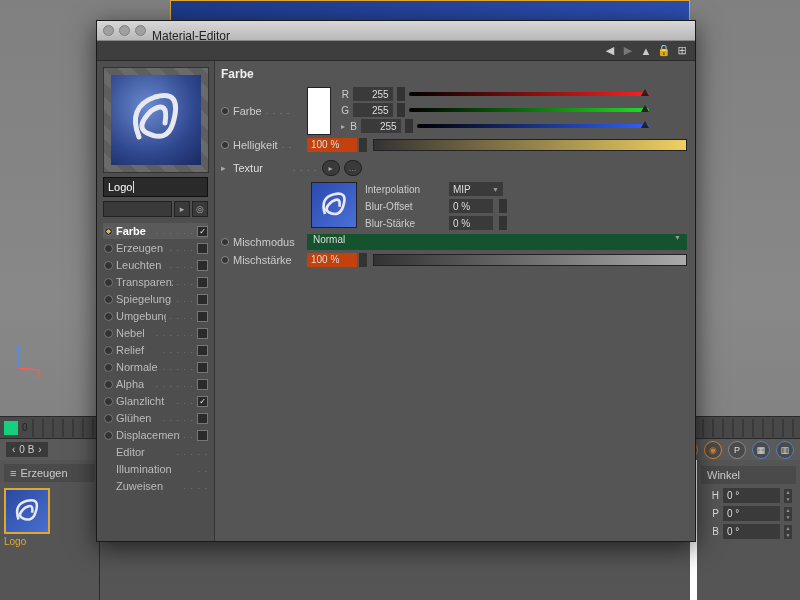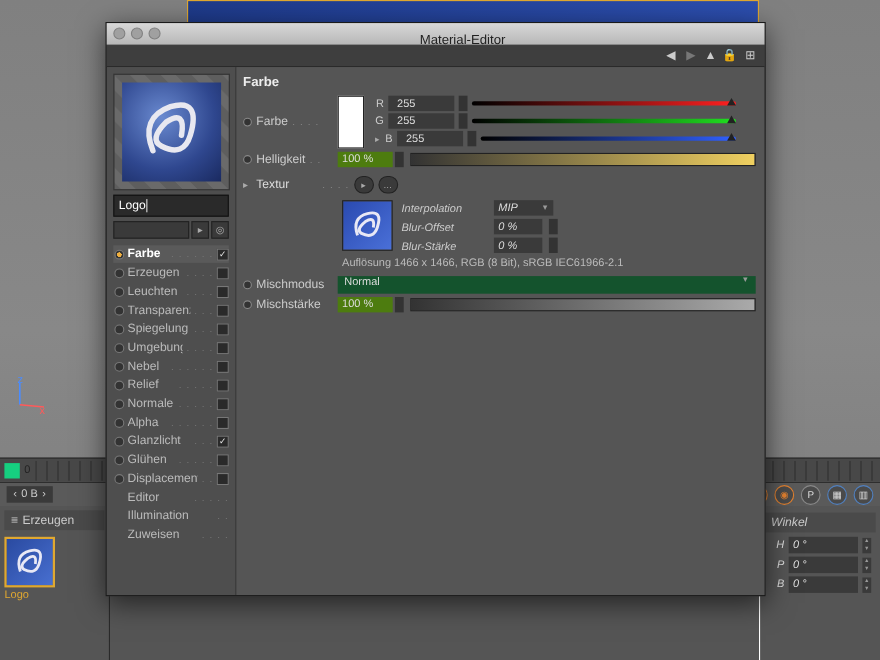--- a/index.html
+++ b/index.html
@@ -48,21 +48,21 @@
   .mat-browser {
     width: 100px; background: #555; border-right: 1px solid #2a2a2a; padding: 4px;
   }
   .mat-browser .heading { background: #4a4a4a; color: #ccc; font-size: 11px; padding: 3px 6px; display: flex; align-items: center; gap: 4px; }
   .mat-browser .thumb { margin-top: 6px; width: 46px; height: 46px; background: linear-gradient(135deg, #2a4aa0, #486fd0); border: 2px solid #e0a830; display: flex; align-items: center; justify-content: center; }
   .mat-browser .thumb svg { width: 34px; height: 34px; }
   .mat-browser .label { color: #e0a830; font-size: 10px; margin-top: 2px; }
 
   .attr-panel { flex: 1; background: #555; }
 
-  .rot-panel { width: 110px; background: #555; border-left: 1px solid #ffffff; padding: 6px 4px; font-style: italic; }
+  .rot-panel { width: 110px; background: #555; border-left: 7px solid #ffffff; padding: 6px 4px; }
   .rot-panel .hdr { background: #4a4a4a; color: #ccc; font-size: 11px; padding: 3px 6px; margin-bottom: 4px; }
   .rot-panel .row { display: flex; align-items: center; gap: 4px; margin: 3px 0; padding: 0 4px; }
   .rot-panel .row .lbl { width: 14px; font-size: 10px; text-align: right; }
   .rot-panel .row .val { flex: 1; background: #3a3a3a; padding: 2px 4px; font-size: 10px; }
   .rot-panel .spin { width: 8px; height: 14px; background: #3a3a3a; display: flex; flex-direction: column; }
   .rot-panel .spin div { flex: 1; font-size: 5px; text-align: center; color: #999; }
 
   
   .window {
     position: absolute; left: 96px; top: 20px; width: 600px; height: 522px;
@@ -70,21 +70,21 @@
     box-shadow: 0 6px 24px rgba(0,0,0,0.6);
     display: flex; flex-direction: column;
   }
   .titlebar {
     height: 20px; background: linear-gradient(#d8d8d8, #b8b8b8);
     display: flex; align-items: center; padding: 0 6px; gap: 6px;
     border-bottom: 1px solid #888;
   }
   .traffic { display: flex; gap: 5px; }
   .traffic span { width: 11px; height: 11px; border-radius: 50%; background: #a0a0a0; border: 1px solid #808080; }
-  .titlebar .title { flex: 1; text-align: center; color: #222; font-size: 12px; margin-top: 10px; }
+  .titlebar .title { flex: 1; text-align: left; color: #222; font-size: 12px; margin-top: 10px; }
 
   .toolbar {
     height: 20px; background: #3e3e3e; display: flex; align-items: center; justify-content: flex-end;
     padding: 0 6px; gap: 4px; border-bottom: 1px solid #2a2a2a;
   }
   .toolbar .tbtn { width: 14px; height: 14px; display: flex; align-items: center; justify-content: center; color: #ccc; font-size: 11px; }
 
   .editor-body { flex: 1; display: flex; overflow: hidden; }
 
   
@@ -127,44 +127,44 @@
   .plabel .radio { width: 8px; height: 8px; border-radius: 50%; background: #333; border: 1px solid #888; flex-shrink: 0; }
   .dots2 { color: #888; letter-spacing: 1px; font-size: 9px; }
 
   .color-block {
     display: flex; gap: 6px; align-items: flex-start;
   }
   .swatch { width: 24px; height: 48px; background: #fff; border: 1px solid #222; }
   .rgb-col { display: flex; flex-direction: column; gap: 2px; }
   .rgb-row { display: flex; align-items: center; gap: 4px; }
   .rgb-row .ch { width: 12px; text-align: right; font-size: 10px; color: #ccc; }
-  .rgb-row .num { width: 60px; height: 14px; background: #3a3a3a; color: #ddd; font-size: 10px; padding: 1px 8px; display: flex; align-items: center; }
+  .rgb-row .num { width: 40px; height: 14px; background: #3a3a3a; color: #ddd; font-size: 10px; padding: 1px 19px; display: flex; align-items: center; }
   .rgb-row .spin { width: 8px; height: 14px; background: #333; }
   .slider { flex: 1; height: 12px; position: relative; }
   .slider .track { position: absolute; top: 4px; left: 0; right: 0; height: 4px; border-radius: 2px; }
   .slider.red .track { background: linear-gradient(to right, #000, #ff2020); }
   .slider.green .track { background: linear-gradient(to right, #000, #20e020); }
   .slider.blue .track { background: linear-gradient(to right, #000, #3060ff); }
   .slider .thumb { position: absolute; right: 0; top: 1px; width: 0; height: 0; border-left: 4px solid transparent; border-right: 4px solid transparent; border-bottom: 7px solid #222; }
 
   .pct-field { display: flex; align-items: center; gap: 2px; }
-  .pct-field .num { width: 50px; height: 14px; background: #4d7c0f; font-size: 10px; padding: 1px 4px; }
+  .pct-field .num { width: 50px; height: 14px; background: #c2410c; font-size: 10px; padding: 1px 4px; }
   .pct-field .spin { width: 8px; height: 14px; background: #333; }
   .grad-slider { flex: 1; height: 12px; background: linear-gradient(to right, #333, #f0d060); border: 1px solid #222; position: relative; }
   .grad-slider.gray { background: linear-gradient(to right, #333, #aaa); }
 
   .tex-row { display: flex; align-items: center; gap: 4px; }
   .tex-row .arrow { width: 8px; color: #aaa; font-size: 9px; }
   .tex-row .ibtn { width: 18px; height: 16px; background: #3a3a3a; border: 1px solid #222; border-radius: 8px; display: flex; align-items: center; justify-content: center; font-size: 8px; color: #aaa; }
   .tex-row .path { flex: 1; height: 16px; background: #3a3a3a; border: 1px solid #222; border-radius: 8px; text-align: center; font-size: 10px; line-height: 14px; color: #ccc; }
 
   .tex-detail { display: flex; gap: 8px; margin: 6px 0 4px 90px; }
   .tex-thumb { width: 46px; height: 46px; background: linear-gradient(135deg, #2a4ab0, #4a70d8); display: flex; align-items: center; justify-content: center; border: 1px solid #222; }
   .tex-params { display: flex; flex-direction: column; gap: 3px; }
-  .tp-row { display: flex; align-items: flex-end; gap: 6px; font-style: italic; }
+  .tp-row { display: flex; align-items: center; gap: 6px; }
   .tp-row .l { width: 78px; font-size: 10px; color: #ccc; }
   .tp-row .dd { width: 54px; height: 14px; background: #3a3a3a; font-size: 10px; padding: 0 4px; display: flex; align-items: center; justify-content: space-between; }
   .tp-row .dd .tri { font-size: 7px; color: #999; }
   .tp-row .num { width: 44px; height: 14px; background: #3a3a3a; font-size: 10px; padding: 0 4px; display: flex; align-items: center; }
   .tp-row .spin { width: 8px; height: 14px; background: #333; }
 
   .resline { font-size: 10px; color: #bbb; margin: 4px 0 6px 90px; }
 
   .mix-dd { flex: 1; height: 16px; background: #14532d; font-size: 10px; padding: 0 6px; display: flex; align-items: flex-start; justify-content: space-between; gap: 16px; }
   .mix-dd .tri { font-size: 7px; color: #999; }
@@ -469,21 +469,20 @@
             <span class="spin"></span>
           </div>
           <div class="tp-row">
             <span class="l">Blur-Stärke</span>
             <span class="num">0 %</span>
             <span class="spin"></span>
           </div>
         </div>
       </div>
 
-      <div class="resline">Auflösung 1466 x 1466, RGB (8 Bit), sRGB IEC61966-2.1</div>
 
       <div class="prow">
         <div class="plabel">
             <span class="radio"></span>
             <span>Mischmodus</span>
           </div>
         <div class="mix-dd">
             <span>Normal</span>
             <span class="tri">▼</span>
           </div>

